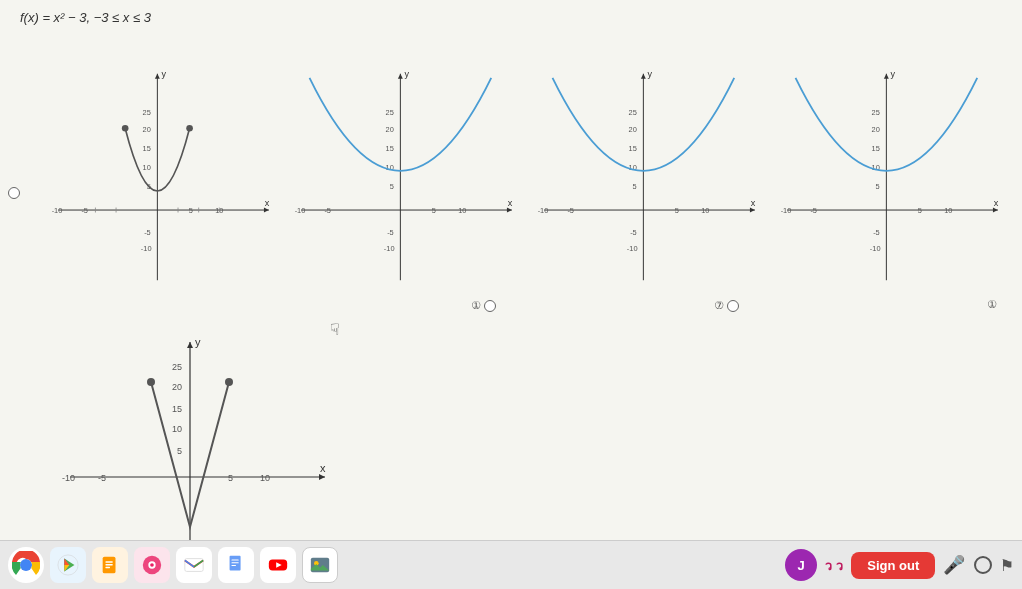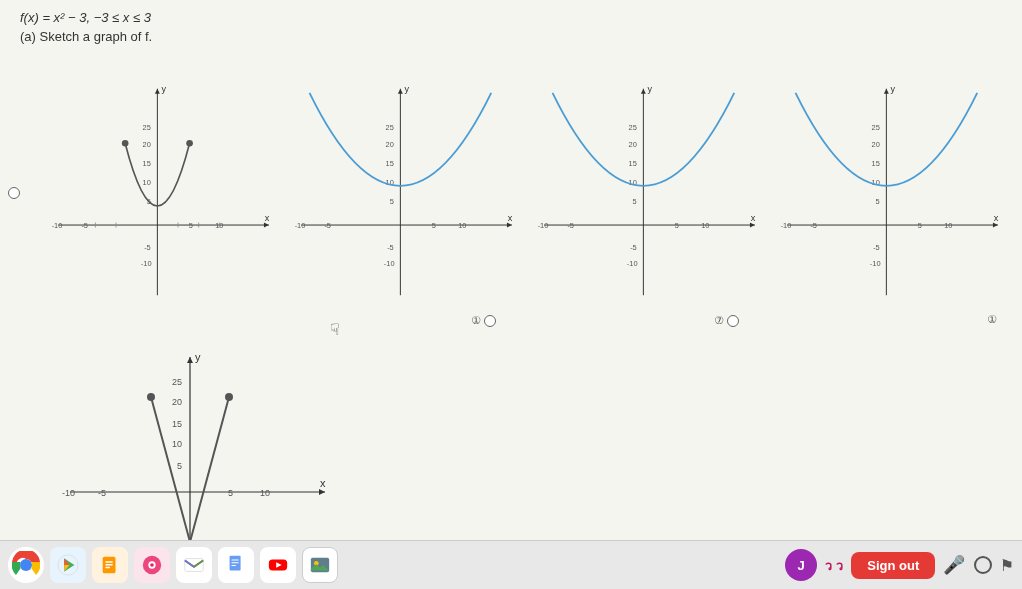--- a/index.html
+++ b/index.html
@@ -19,21 +19,21 @@
       left: 0;
       width: 1022px;
       height: 540px;
       background: #f5f5f0;
       padding: 10px 20px;
     }
 
     .equation-title {
       font-size: 13px;
       font-style: italic;
-      margin-bottom: 4px;
+      margin-bottom: 12px;
       color: #333;
     }
 
     .instruction {
       font-size: 13px;
       margin-bottom: 8px;
       color: #333;
     }
 
     .graphs-row {
@@ -122,21 +122,20 @@
       border: 2px solid #555;
       display: inline-block;
     }
   </style>
 </head>
 <body>
 
 <div class="main-content">
 
   <div class="equation-title">f(x) = x² − 3,   −3 ≤ x ≤ 3</div>
-  <div class="instruction">(a)  Sketch a graph of f.</div>
 
   <div style="position:absolute; left:8px; top:185px;">
     <span class="radio-circle"></span>
   </div>
 
   <div class="graphs-row" style="padding-left: 30px;">
 
     <div class="graph-container">
       <svg viewBox="0 0 270 270">
 

